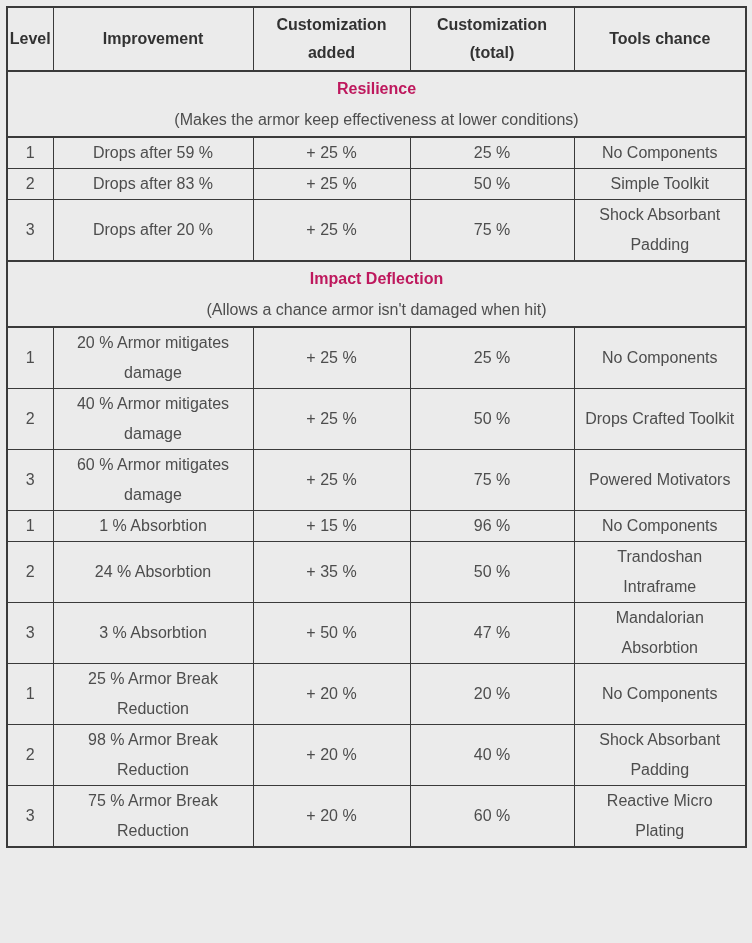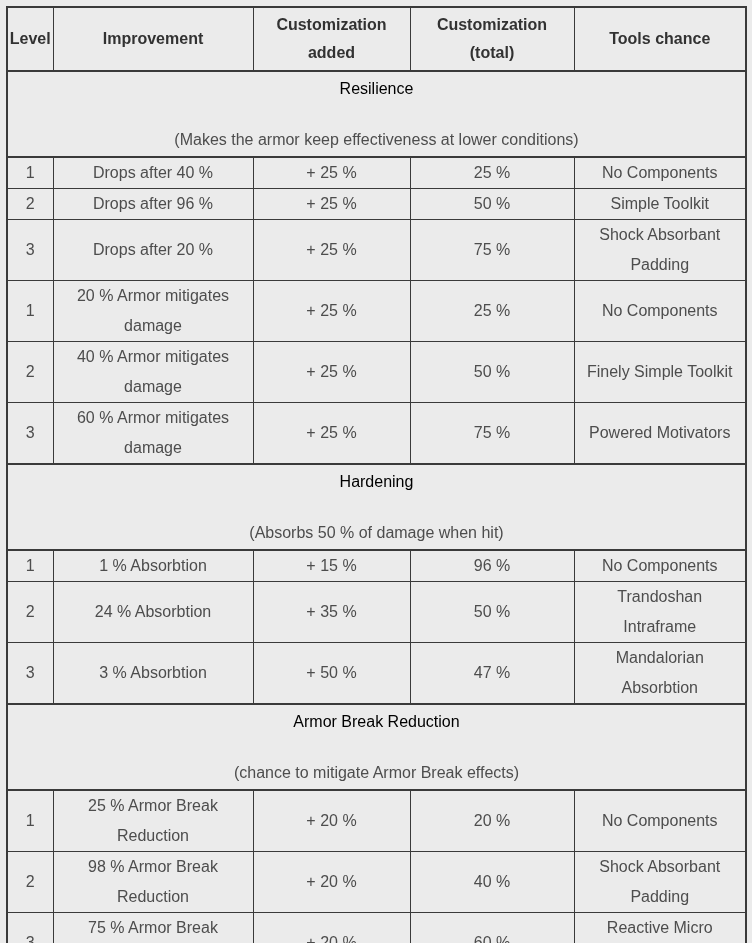--- a/index.html
+++ b/index.html
@@ -33,22 +33,22 @@
     line-height: 28px;
     padding: 3px 4px;
     border-bottom: 2px solid #3a3a3a;
   }
   th.lvl, td.lvl { padding: 0 1px; }
   tr.section-row td {
     border-top: 2px solid #3a3a3a;
     border-bottom: 2px solid #3a3a3a;
     padding: 1px 6px;
   }
-  .sec-title { font-weight: normal; color: #000000; line-height: 31px; }
-  .sec-sub { line-height: 31px; margin-top: 20px; }
+  .sec-title { font-weight: bold; color: #be185d; line-height: 31px; }
+  .sec-sub { line-height: 31px; }
   .stack { display: inline-block; max-width: 112px; line-height: 30px; vertical-align: middle; }
 </style>
 </head>
 <body>
 
 <table>
   <colgroup>
     <col style="width:46px">
       <col style="width:200px">
       <col style="width:157px">
@@ -67,68 +67,68 @@
   <tbody>
 
     <tr class="section-row">
       <td colspan="5">
         <div class="sec-title">Resilience</div>
         <div class="sec-sub">(Makes the armor keep effectiveness at lower conditions)</div>
       </td>
     </tr>
     <tr>
       <td class="lvl">1</td>
-      <td>Drops after 40 %</td>
+      <td>Drops after 59 %</td>
       <td>+ 25 %</td>
       <td>25 %</td>
       <td>No Components</td>
     </tr>
     <tr>
       <td class="lvl">2</td>
-      <td>Drops after 96 %</td>
+      <td>Drops after 83 %</td>
       <td>+ 25 %</td>
       <td>50 %</td>
       <td>Simple Toolkit</td>
     </tr>
     <tr>
       <td class="lvl">3</td>
       <td>Drops after 20 %</td>
       <td>+ 25 %</td>
       <td>75 %</td>
       <td>Shock Absorbant Padding</td>
     </tr>
 
+    <tr class="section-row">
+      <td colspan="5">
+        <div class="sec-title">Impact Deflection</div>
+        <div class="sec-sub">(Allows a chance armor isn't damaged when hit)</div>
+      </td>
+    </tr>
     <tr>
       <td class="lvl">1</td>
       <td>20 % Armor mitigates damage</td>
       <td>+ 25 %</td>
       <td>25 %</td>
       <td>No Components</td>
     </tr>
     <tr>
       <td class="lvl">2</td>
       <td>40 % Armor mitigates damage</td>
       <td>+ 25 %</td>
       <td>50 %</td>
-      <td>Finely Simple Toolkit</td>
+      <td>Drops Crafted Toolkit</td>
     </tr>
     <tr>
       <td class="lvl">3</td>
       <td>60 % Armor mitigates damage</td>
       <td>+ 25 %</td>
       <td>75 %</td>
       <td>Powered Motivators</td>
     </tr>
 
-    <tr class="section-row">
-      <td colspan="5">
-        <div class="sec-title">Hardening</div>
-        <div class="sec-sub">(Absorbs 50 % of damage when hit)</div>
-      </td>
-    </tr>
     <tr>
       <td class="lvl">1</td>
       <td>1 % Absorbtion</td>
       <td>+ 15 %</td>
       <td>96 %</td>
       <td>No Components</td>
     </tr>
     <tr>
       <td class="lvl">2</td>
       <td>24 % Absorbtion</td>
@@ -137,26 +137,20 @@
       <td><span class="stack">Trandoshan Intraframe</span></td>
     </tr>
     <tr>
       <td class="lvl">3</td>
       <td>3 % Absorbtion</td>
       <td>+ 50 %</td>
       <td>47 %</td>
       <td><span class="stack">Mandalorian Absorbtion</span></td>
     </tr>
 
-    <tr class="section-row">
-      <td colspan="5">
-        <div class="sec-title">Armor Break Reduction</div>
-        <div class="sec-sub">(chance to mitigate Armor Break effects)</div>
-      </td>
-    </tr>
     <tr>
       <td class="lvl">1</td>
       <td>25 % Armor Break Reduction</td>
       <td>+ 20 %</td>
       <td>20 %</td>
       <td>No Components</td>
     </tr>
     <tr>
       <td class="lvl">2</td>
       <td>98 % Armor Break Reduction</td>

